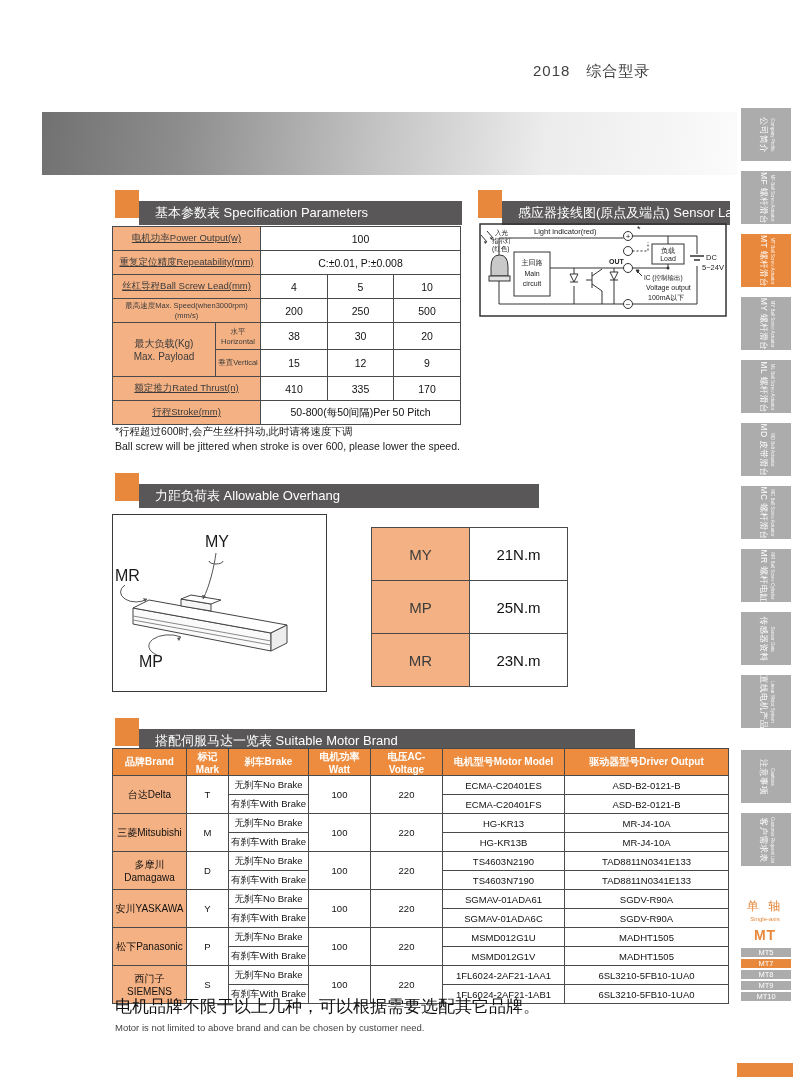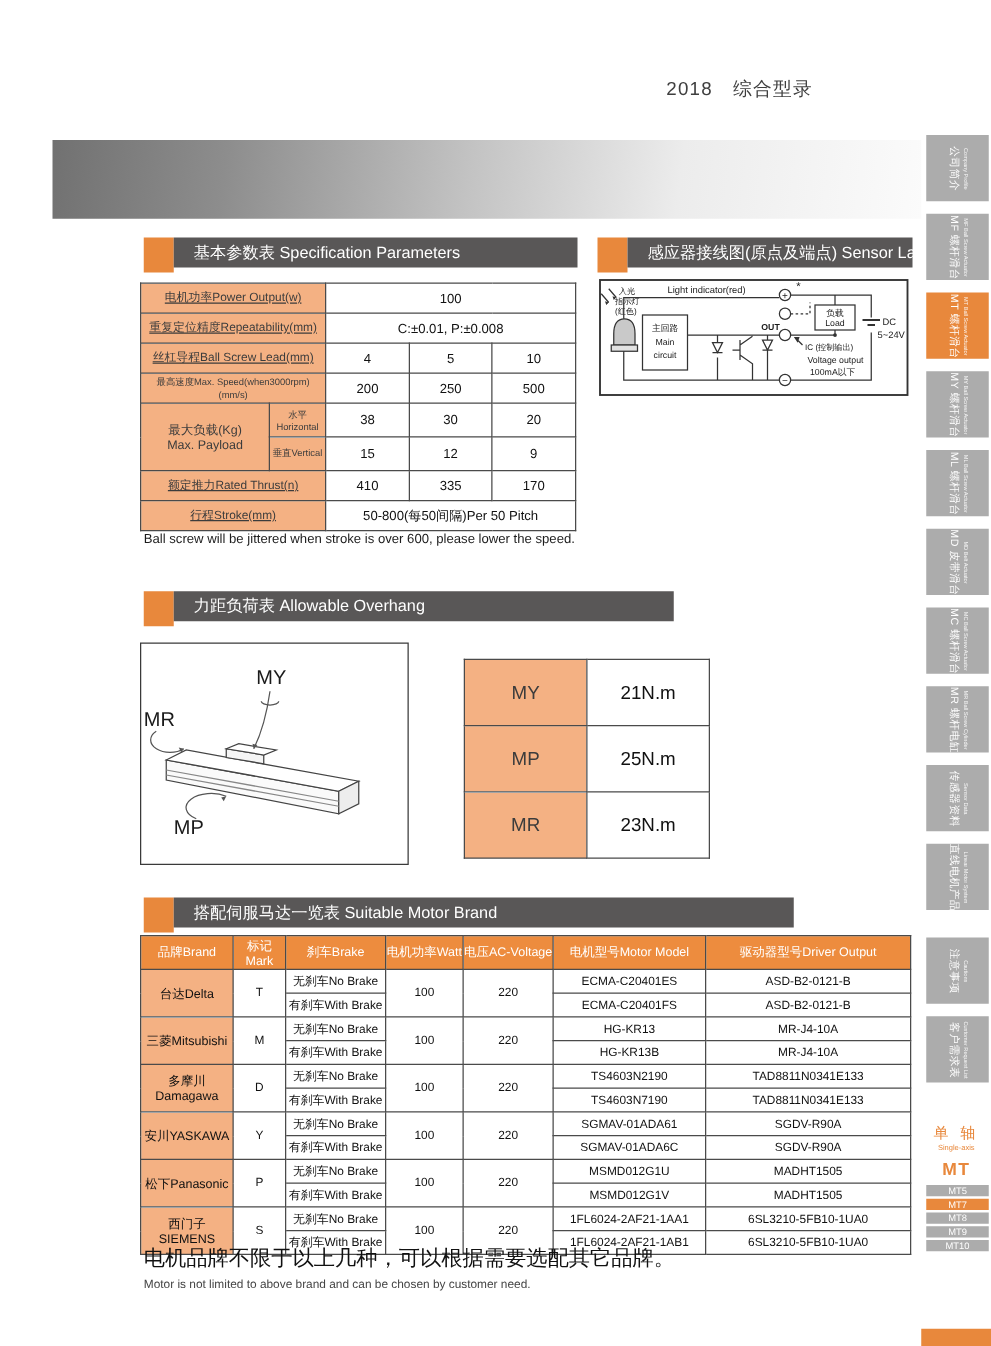--- a/index.html
+++ b/index.html
@@ -4,21 +4,21 @@
 <style>
   html,body{margin:0;padding:0;background:#fff;}
   .page{position:relative;width:793px;height:1077px;background:#ffffff;overflow:hidden;
         font-family:"Liberation Sans","DejaVu Sans",sans-serif;color:#222;}
   .header-title{position:absolute;left:533px;top:62px;font-size:15px;color:#3f3f3f;letter-spacing:1px;}
   .banner{position:absolute;left:42px;top:112px;width:695px;height:63px;
           background:linear-gradient(97deg,#717171 0%,#8d8d8d 20%,#c3c3c3 48%,#ececec 72%,#fbfbfb 100%);}
   
   .sec{position:absolute;height:28px;}
   .sec .sq{position:absolute;left:0;top:0;width:24px;height:28px;background:#E8883C;}
-  .sec .bar{position:absolute;left:24px;top:0;right:0;height:24px;background:#595757;color:#fff;
+  .sec .bar{position:absolute;left:24px;top:11px;right:0;height:24px;background:#595757;color:#fff;
             display:flex;align-items:center;padding-left:16px;font-size:13px;white-space:nowrap;}
   .sec-spec{left:115px;top:190px;width:347px;}
   .sec-sensor{left:478px;top:190px;width:252px;}
   .sec-overhang{left:115px;top:473px;width:424px;}
   .sec-motor{left:115px;top:718px;width:520px;}
   
   table{border-collapse:collapse;table-layout:fixed;}
   td,th{border:1px solid #4a4a4a;text-align:center;vertical-align:middle;padding:0;overflow:hidden;}
   .peach{background:#F4B183;color:#3c3c3c;}
   .spec-table{position:absolute;left:112px;top:226px;width:348px;font-size:10px;}
@@ -34,21 +34,21 @@
   .foot-motor .l2{font-size:9.5px;color:#444;margin-top:2px;}
   
   .sensor-svg{position:absolute;left:478px;top:218px;}
   
   .ill-box{position:absolute;left:112px;top:514px;width:213px;height:176px;border:1px solid #3a3a3a;background:#fff;}
   .ov-table{position:absolute;left:371px;top:527px;width:196px;font-size:15px;}
   .ov-table td{height:52px;}
   .ov-table .val{background:#fff;color:#111;}
   
   .motor-table{position:absolute;left:112px;top:748px;width:616px;font-size:9.5px;}
-  .motor-table th{background:#ED8C3E;color:#fff;font-weight:normal;height:26px;font-size:10px;}
+  .motor-table th{background:#ED8C3E;color:#fff;font-weight:bold;height:26px;font-size:10px;}
   .motor-table td{height:18px;color:#111;}
   .motor-table .brand{font-size:10px;}
   
   .tab{position:absolute;left:741px;width:50px;height:53px;background:#ACACAC;}
   .tab.active{background:#E8883C;}
   .tab .rot{position:absolute;top:50%;left:50%;width:53px;height:50px;
             transform:translate(-50%,-50%) rotate(90deg);
             display:flex;flex-direction:column;align-items:center;justify-content:center;
             gap:1px;color:#fff;text-align:center;}
   .tab .en{font-size:4.5px;line-height:1.1;opacity:.9;white-space:nowrap;}
@@ -129,20 +129,21 @@
       <td class="val">170</td>
     </tr>
     <tr>
       <td colspan="2" class="peach lbl">行程Stroke(mm)</td>
       <td colspan="3" class="val">50-800(每50间隔)Per 50 Pitch</td>
     </tr>
   </tbody>
     </table>
 
   <div class="foot foot-spec">
+    <div>*行程超过600时,会产生丝杆抖动,此时请将速度下调</div>
     <div>Ball screw will be jittered when stroke is over 600, please lower the speed.</div>
   </div>
 
   <div class="sec sec-sensor">
     <div class="sq"></div>
     <div class="bar">感应器接线图(原点及端点) Sensor Layout</div>
   </div>
 
   <svg class="sensor-svg" width="252" height="104" viewBox="0 0 252 104">
     <rect x="2" y="6" width="246" height="92" fill="none" stroke="#333" stroke-width="1.5"></rect>

